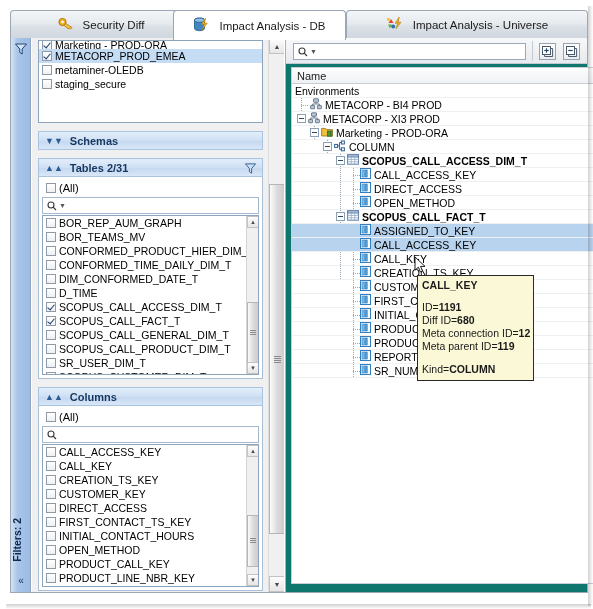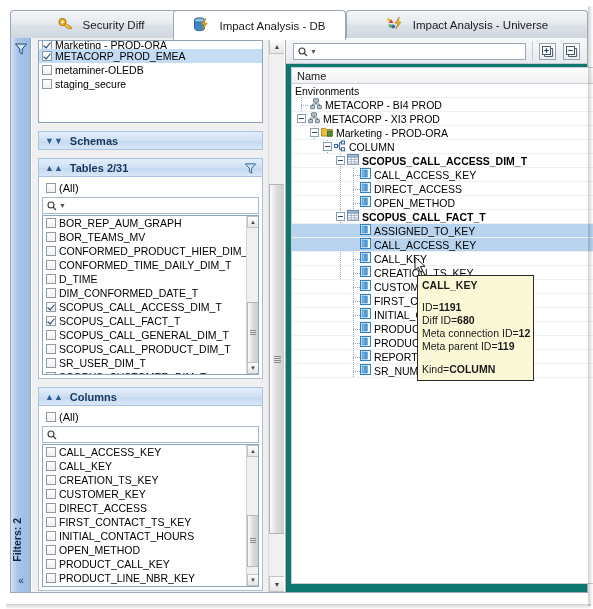--- a/index.html
+++ b/index.html
@@ -495,25 +495,25 @@
               <div class="item">
                   <span class="cb"></span>
                   <span>CONFORMED_PRODUCT_HIER_DIM_T</span>
                 </div>
               <div class="item">
                   <span class="cb"></span>
                   <span>CONFORMED_TIME_DAILY_DIM_T</span>
                 </div>
               <div class="item">
                   <span class="cb"></span>
+                  <span>DIM_CONFORMED_DATE_T</span>
+                </div>
+              <div class="item">
+                  <span class="cb"></span>
                   <span>D_TIME</span>
-                </div>
-              <div class="item">
-                  <span class="cb"></span>
-                  <span>DIM_CONFORMED_DATE_T</span>
                 </div>
               <div class="item">
                   <span class="cb on"></span>
                   <span>SCOPUS_CALL_ACCESS_DIM_T</span>
                 </div>
               <div class="item">
                   <span class="cb on"></span>
                   <span>SCOPUS_CALL_FACT_T</span>
                 </div>
               <div class="item">

